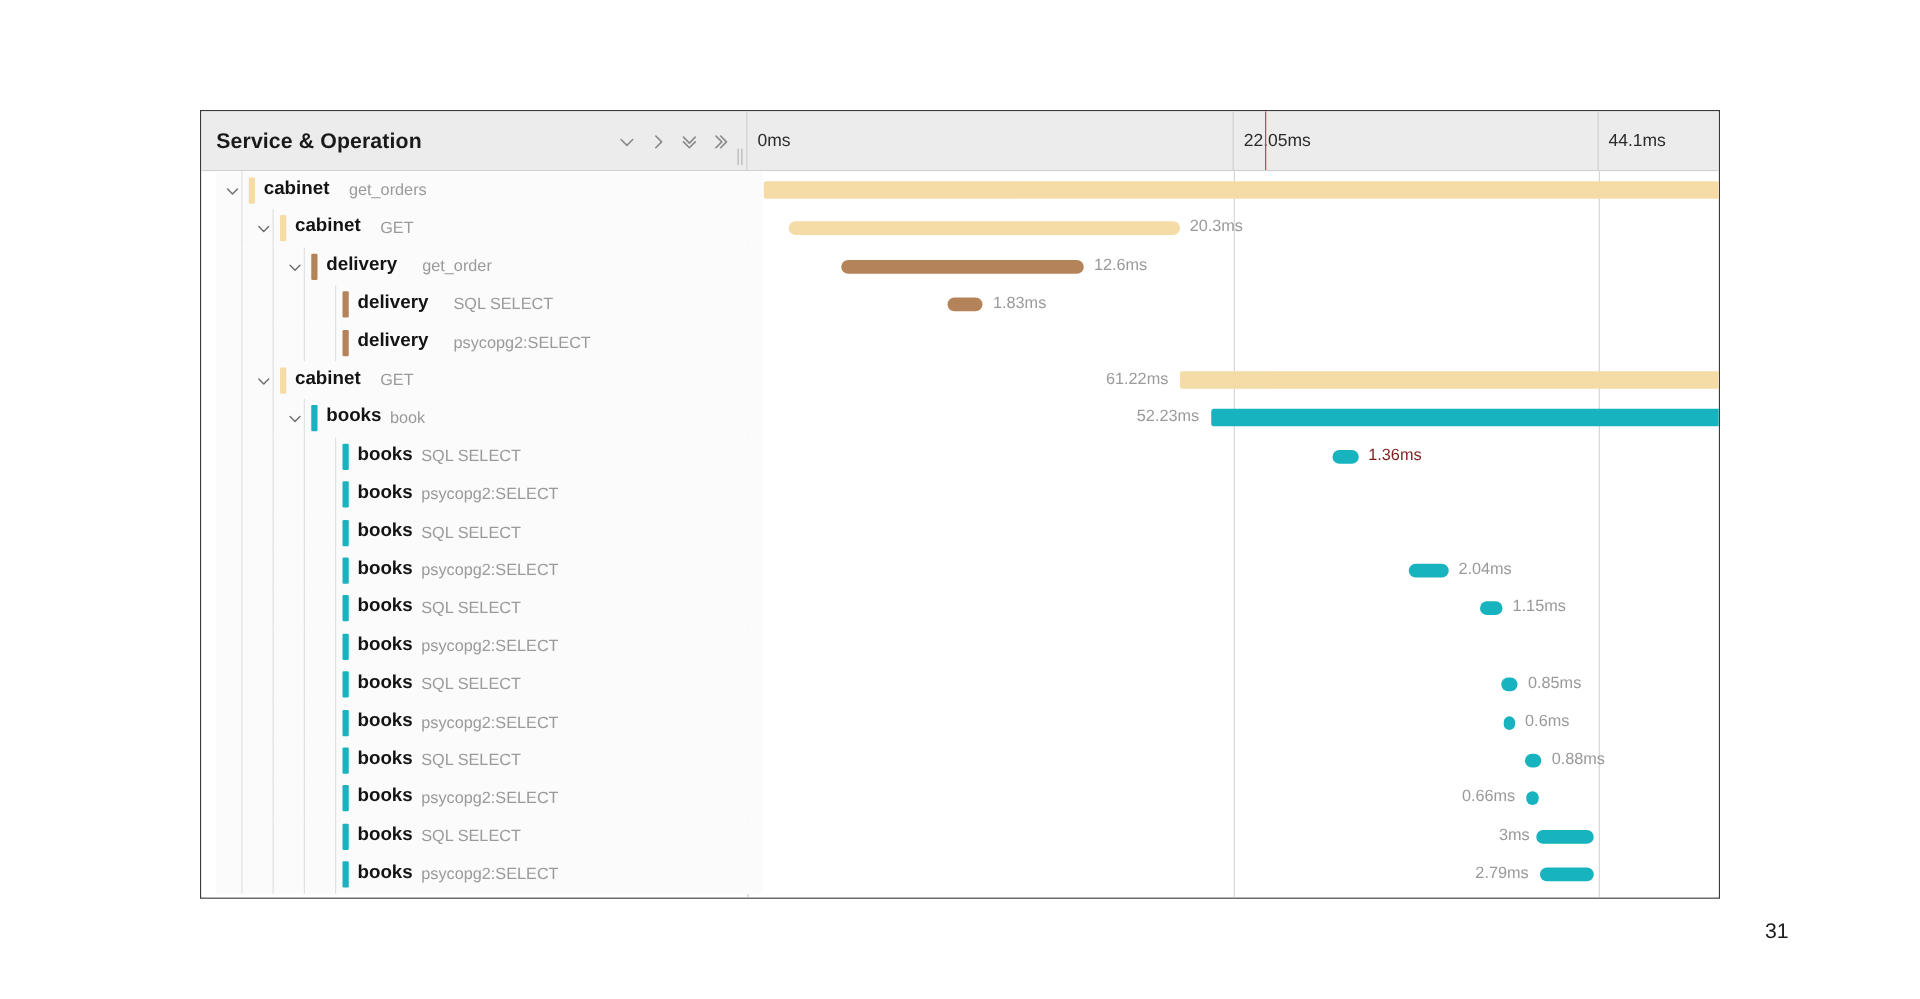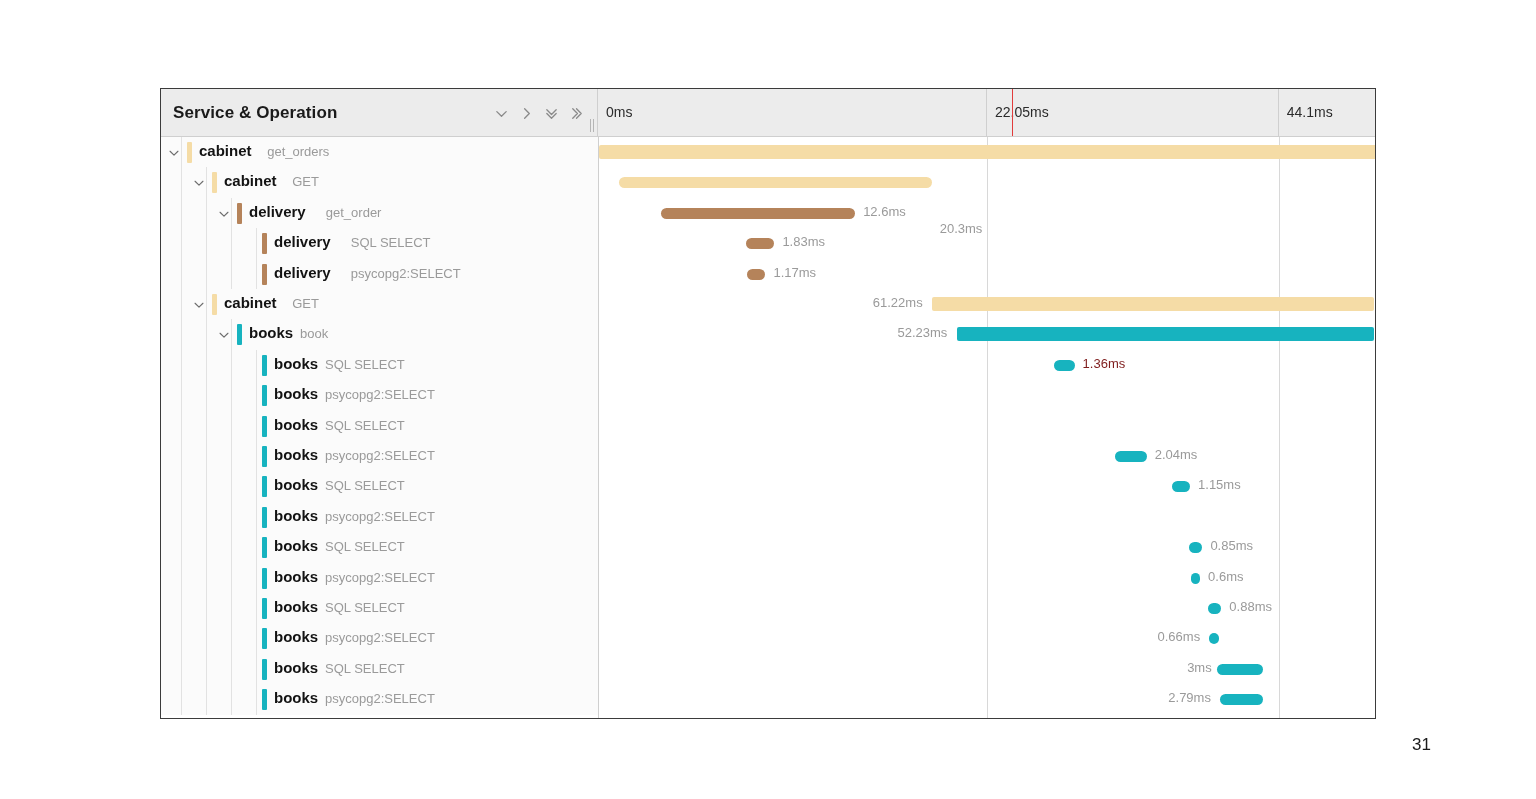--- a/index.html
+++ b/index.html
@@ -34,21 +34,21 @@
   .tick span{position:absolute;left:8px;top:15px;font-size:14px;color:#2b2b2b;white-space:nowrap;}
   .tick.first{border-left:none;}
   .marker{position:absolute;top:0;width:1px;height:47px;background:#e13b3b;}
 
   
   .body{position:absolute;left:0;top:48px;right:0;bottom:0;background:#fff;}
   .gridlines{position:absolute;left:0;top:0;right:0;bottom:0;pointer-events:none;}
   .gl{position:absolute;top:0;bottom:0;width:1px;background:#d8d8d8;}
   .split{position:absolute;left:437px;top:0;bottom:0;width:1px;background:#cfcfcf;}
 
-  .row{position:absolute;left:0;right:0;height:30.4px;}
+  .row{position:absolute;left:12px;right:0;height:30.4px;}
   .row-left{position:absolute;left:0;top:0;width:437px;height:100%;background:#fbfbfb;}
   .row-right{position:absolute;left:438px;top:0;right:0;height:100%;}
 
   .guide{position:absolute;top:0;bottom:0;width:1px;background:#e2e2e2;}
 
   .caret{position:absolute;top:9px;width:14px;height:14px;color:#6d6d6d;cursor:pointer;}
   .caret svg{display:block;}
 
   .cbar{position:absolute;top:5px;width:5px;height:21px;border-radius:1px;}
 
@@ -141,21 +141,21 @@
               <svg width="14" height="14" viewBox="0 0 16 16">
                 <path d="M3.5 6 L8 10.5 L12.5 6" fill="none" stroke="currentColor" stroke-width="1.3" stroke-linecap="round" stroke-linejoin="round"></path>
               </svg>
             </div>
             <div class="cbar" style="left: 51px; background: rgb(245, 220, 166);"></div>
             <div class="svc" style="left: 63px;">cabinet</div>
             <div class="op" style="left: 131.2px;">GET</div>
           </div>
           <div class="row-right">
             <div class="bar" style="left: 19.8816px; width: 312.866px; background: rgb(245, 220, 166);"></div>
-            <div class="dur" style="color: rgb(154, 154, 154); left: 340.748px; margin-top: 48px;">20.3ms</div>
+            <div class="dur" style="color: rgb(154, 154, 154); left: 340.748px;">20.3ms</div>
           </div>
         </div>
         <div class="row" style="top: 60.8px;">
           <div class="row-left" style="background: rgb(251, 251, 251);">
             <div class="guide" style="left: 20px;"></div>
             <div class="guide" style="left: 45px;"></div>
             <div class="guide" style="left: 70px;"></div>
             <div class="caret" style="left: 56px;">
               <svg width="14" height="14" viewBox="0 0 16 16">
                 <path d="M3.5 6 L8 10.5 L12.5 6" fill="none" stroke="currentColor" stroke-width="1.3" stroke-linecap="round" stroke-linejoin="round"></path>
@@ -188,24 +188,20 @@
         <div class="row" style="top: 121.6px;">
           <div class="row-left" style="background: rgb(251, 251, 251);">
             <div class="guide" style="left: 20px;"></div>
             <div class="guide" style="left: 45px;"></div>
             <div class="guide" style="left: 70px;"></div>
             <div class="guide" style="left: 95px;"></div>
             <div class="cbar" style="left: 101px; background: rgb(181, 131, 90);"></div>
             <div class="svc" style="left: 113px;">delivery</div>
             <div class="op" style="left: 189.8px;">psycopg2:SELECT</div>
           </div>
-          <div class="row-right">
-            <div class="bar" style="left: 148.419px; width: 18.0322px; background: rgb(181, 131, 90);"></div>
-            <div class="dur" style="color: rgb(154, 154, 154); left: 174.451px;">1.17ms</div>
-          </div>
         </div>
         <div class="row" style="top: 152px;">
           <div class="row-left" style="background: rgb(251, 251, 251);">
             <div class="guide" style="left: 20px;"></div>
             <div class="guide" style="left: 45px;"></div>
             <div class="caret" style="left: 31px;">
               <svg width="14" height="14" viewBox="0 0 16 16">
                 <path d="M3.5 6 L8 10.5 L12.5 6" fill="none" stroke="currentColor" stroke-width="1.3" stroke-linecap="round" stroke-linejoin="round"></path>
               </svg>
             </div>

